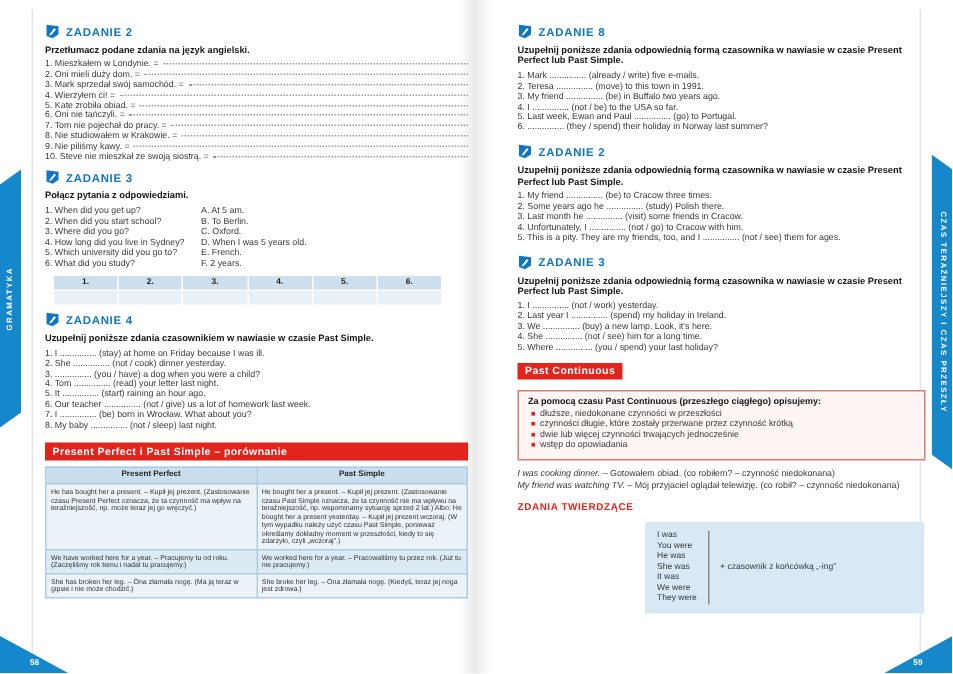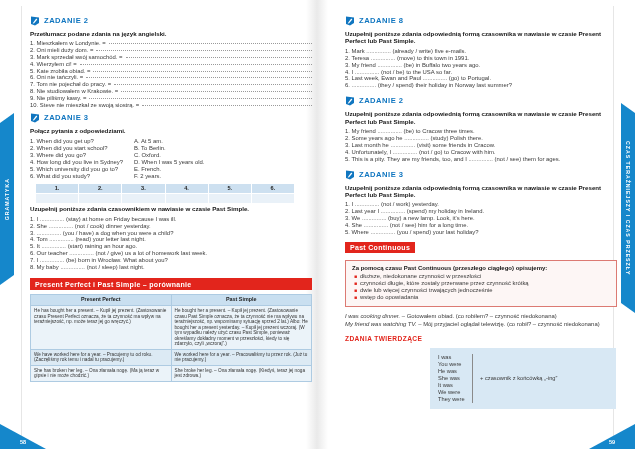--- a/index.html
+++ b/index.html
@@ -25,21 +25,21 @@
   .corner.l { left:0; clip-path:polygon(0 0, 100% 100%, 0 100%); }
   .corner.r { right:0; clip-path:polygon(100% 0, 100% 100%, 0 100%); }
   .corner span { position:absolute; bottom:4px; }
   .corner.l span { left:20px; } .corner.r span { right:20px; }
 
   .page { position:absolute; top:13px; }
   .page.left { left:30px; width:282px; }
   .page.right { left:345px; width:272px; }
 
   
-  .task-head { display:flex; gap:4px; margin:3px 0 4px; }
+  .task-head { display:flex; align-items:center; gap:4px; margin:3px 0 4px; }
   .task-title { color:#1076c0; font-size:7.6px; font-weight:bold; letter-spacing:.5px; }
   .badge { width:10px; height:10px; display:block; }
 
   .intro { font-size:6.2px; font-weight:bold; color:#161616; margin-bottom:3px; line-height:7.4px; }
 
   .itemline { font-size:5.9px; line-height:6.8px; display:flex; align-items:baseline; white-space:nowrap; }
   .itemline .leader { flex:1; border-bottom:1px dotted #9a9a9a; margin-left:3px; transform:translateY(-1px); }
   .plain-item { font-size:5.9px; line-height:6.9px; white-space:nowrap; }
 
   .qa-row { display:flex; font-size:5.9px; line-height:7.1px; }
@@ -192,20 +192,27 @@
         
       <div class="cell h">1.</div><div class="cell h">2.</div><div class="cell h">3.</div><div class="cell h">4.</div><div class="cell h">5.</div><div class="cell h">6.</div></div>
       <div class="cell b"></div>
       <div class="cell b"></div>
       <div class="cell b"></div>
       <div class="cell b"></div>
       <div class="cell b"></div>
       <div class="cell b"></div>
     </div>
 
+    <div class="task-head mt5">
+      <svg class="badge" viewBox="0 0 20 20">
+        <path d="M2 1 L18 3 L18 14 L10 19 L2 16 Z" fill="#1076c0"></path>
+        <path d="M6.2 13.5 L12.5 5.2 L14.6 7.2 L8.2 14.5 L5.6 15.2 Z" fill="#ffffff"></path>
+      </svg>
+      <span class="task-title">ZADANIE 4</span>
+    </div>
     <div class="intro">Uzupełnij poniższe zdania czasownikiem w nawiasie w czasie Past Simple.</div>
     <div>
 
         <div class="plain-item">1. I ............... (stay) at home on Friday because I was ill.</div>
 
         <div class="plain-item">2. She ............... (not / cook) dinner yesterday.</div>
 
         <div class="plain-item">3. ............... (you / have) a dog when you were a child?</div>
 
         <div class="plain-item">4. Tom ............... (read) your letter last night.</div>

